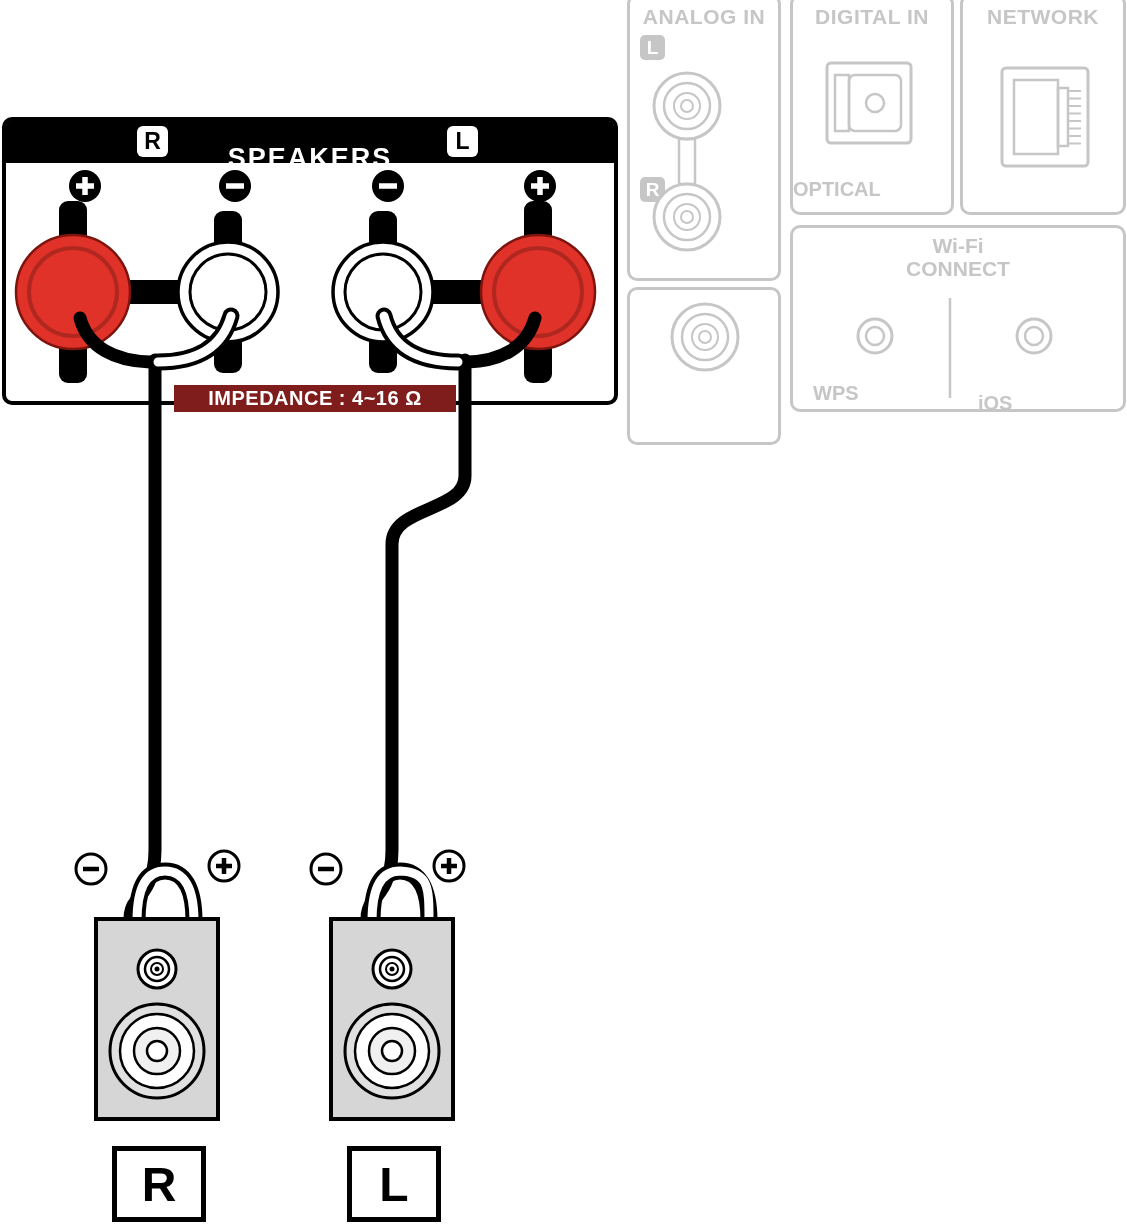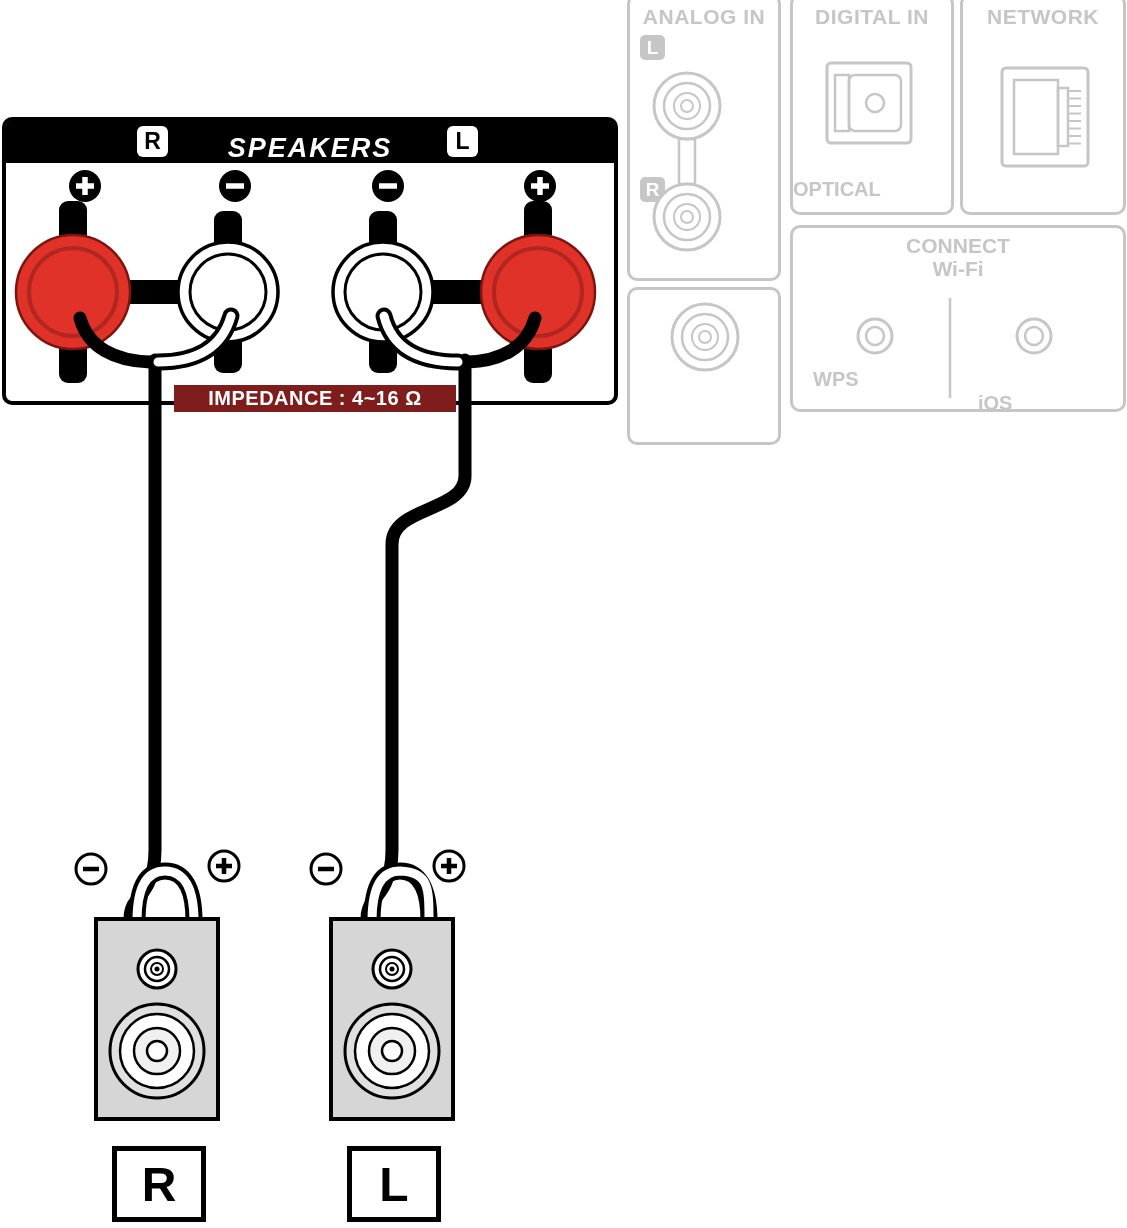--- a/index.html
+++ b/index.html
@@ -17,22 +17,22 @@
   .spk-header {
     position:absolute; top:0; left:0; right:0; height:42px; background:#000;
     border-radius:5px 5px 0 0;
   }
   .hbadge {
     position:absolute; top:5px; width:31px; height:31px; background:#fff; color:#000;
     border-radius:6px; font-weight:bold; font-size:23px;
     display:flex; align-items:center; justify-content:center;
   }
   .spk-title {
-    position:absolute; left:0; right:0; top:12px; text-align:center;
-    color:#fff; font-weight:bold; font-size:27px; letter-spacing:2px;font-style:italic;
+    position:absolute; left:0; right:0; top:22px; text-align:center;
+    color:#fff; font-weight:bold; font-size:27px; letter-spacing:2px;
   }
   .spk-svg { position:absolute; left:0; top:42px; }
   .impedance {
     position:absolute; left:168px; top:264px; width:282px; height:27px;
     background:#7f1d1d; color:#fff; font-weight:bold; font-size:20px;
     display:flex; align-items:center; justify-content:center; letter-spacing:0.5px;
   }
 
   
   .overlay { position:absolute; left:0; top:0; pointer-events:none; }
@@ -59,21 +59,21 @@
   .p-subwoof  { left:627px; top:287px; width:148px; height:152px; }
   .p-digital  { left:790px; top:-6px;  width:158px; height:215px; }
   .p-network  { left:960px; top:-6px;  width:160px; height:215px; }
   .p-wifi     { left:790px; top:225px; width:330px; height:181px; }
   .gsvg { position:absolute; left:0; }
   .glabel {
     position:absolute; width:100%; text-align:left; font-weight:bold; font-size:20px;
   }
   .sub-label { bottom:4px; line-height:22px; }
   .optical-label { top:181px; }
-  .wps-label { left:20px;  top:140px; width:125px; }
+  .wps-label { left:20px;  top:154px; width:125px; }
   .ios-label { left:185px; top:164px; width:112px; }
   .wifi-title { position:absolute; top:6px; left:0; right:0; text-align:center;
     font-weight:bold; font-size:21px; line-height:23px; }
   svg text { font-family:"Liberation Sans", sans-serif; font-weight:bold; }
 </style>
 </head>
 <body>
 
 <div class="stage">
 
@@ -199,22 +199,22 @@
           <path d="M 105 94 H 118"></path>
           <path d="M 105 101.5 H 118"></path>
         <path d="M 105 109 H 118"></path>
           <path d="M 105 116.5 H 118"></path>
       </g>
     </svg>
   </div>
 
   <div class="gpanel p-wifi">
     <div class="wifi-title">
+      <div>Wi-Fi</div>
       <div>CONNECT</div>
-      <div>Wi-Fi</div>
     </div>
     <svg class="gsvg" style="top:60px" width="330" height="121" viewBox="0 0 330 121" stroke="#c6c6c6" fill="none">
       <g>
         <circle cx="82" cy="48" r="17" fill="#fff" stroke-width="3"></circle>
         <circle cx="82" cy="48" r="9" stroke-width="2.5"></circle>
       </g>
       <path d="M 157 10 V 110" stroke-width="2.5"></path>
       <g>
         <circle cx="241" cy="48" r="17" fill="#fff" stroke-width="3"></circle>
         <circle cx="241" cy="48" r="9" stroke-width="2.5"></circle>

